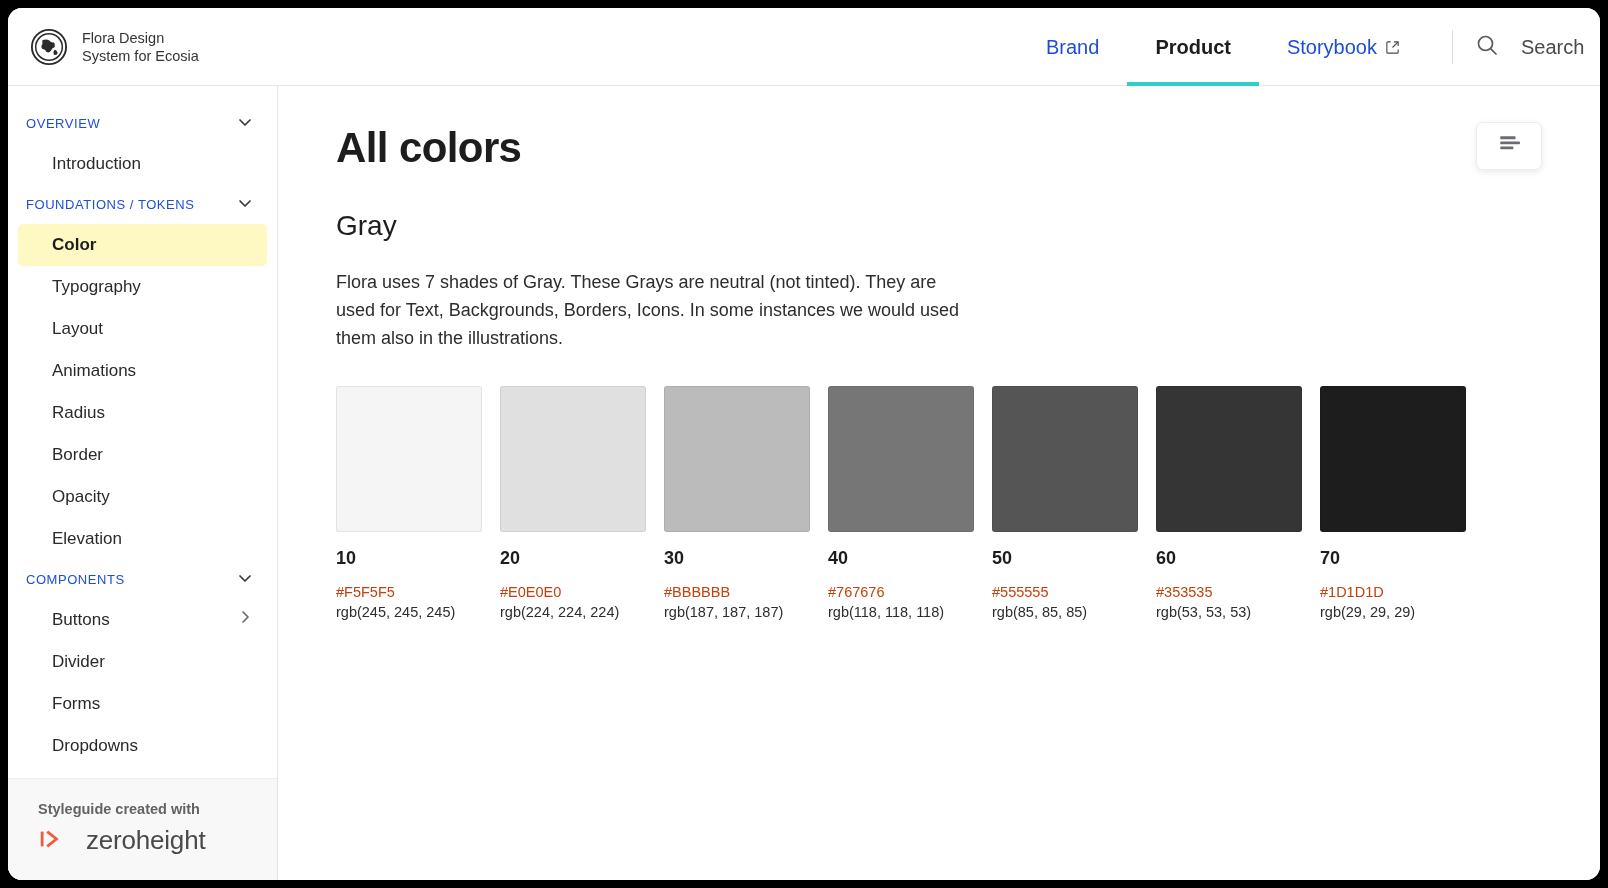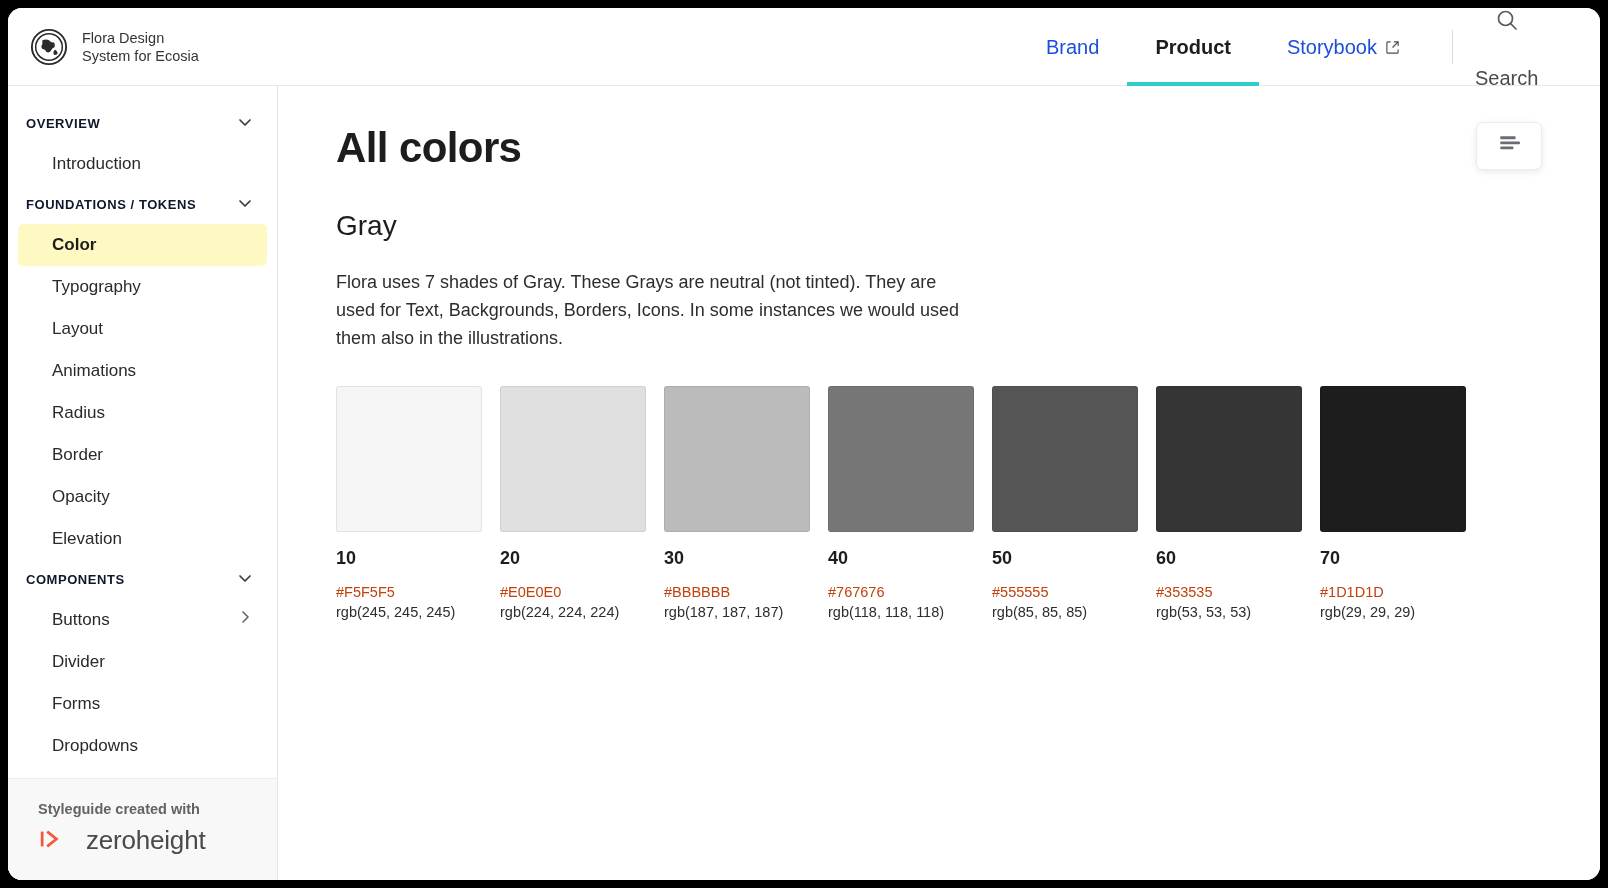--- a/index.html
+++ b/index.html
@@ -75,26 +75,25 @@
   }
   .ext-icon { margin-left: 8px; display: inline-flex; }
   .nav-divider {
     width: 1px; height: 34px;
     background: #dcdcdc;
     margin: 0 22px 0 24px;
   }
   .search {
     display: flex;
     align-items: center;
-    gap: 30px;
+    gap: 22px;
     font-size: 20px;
     color: #4a4a4a;
     cursor: pointer;
     height: 78px;
-    flex-direction: column;
   }
 
   
   .body { flex: 1; display: flex; min-height: 0; }
 
   
   .sidebar {
     width: 270px;
     flex: 0 0 270px;
     border-right: 1px solid #e4e4e4;
@@ -107,23 +106,23 @@
     flex: 1;
     overflow: hidden;
     padding: 18px 0 0 0;
   }
   .group-head {
     display: flex;
     align-items: center;
     justify-content: space-between;
     padding: 10px 24px 10px 18px;
     font-size: 13px;
-    font-weight: 700;
+    font-weight: 400;
     letter-spacing: 0.55px;
-    color: #0f172a;
+    color: #1d4ed8;
     cursor: pointer;
   }
   .nav-link {
     display: flex;
     align-items: center;
     justify-content: space-between;
     margin: 0 10px;
     padding: 10px 14px 10px 34px;
     font-size: 17px;
     color: #2a2a2a;

